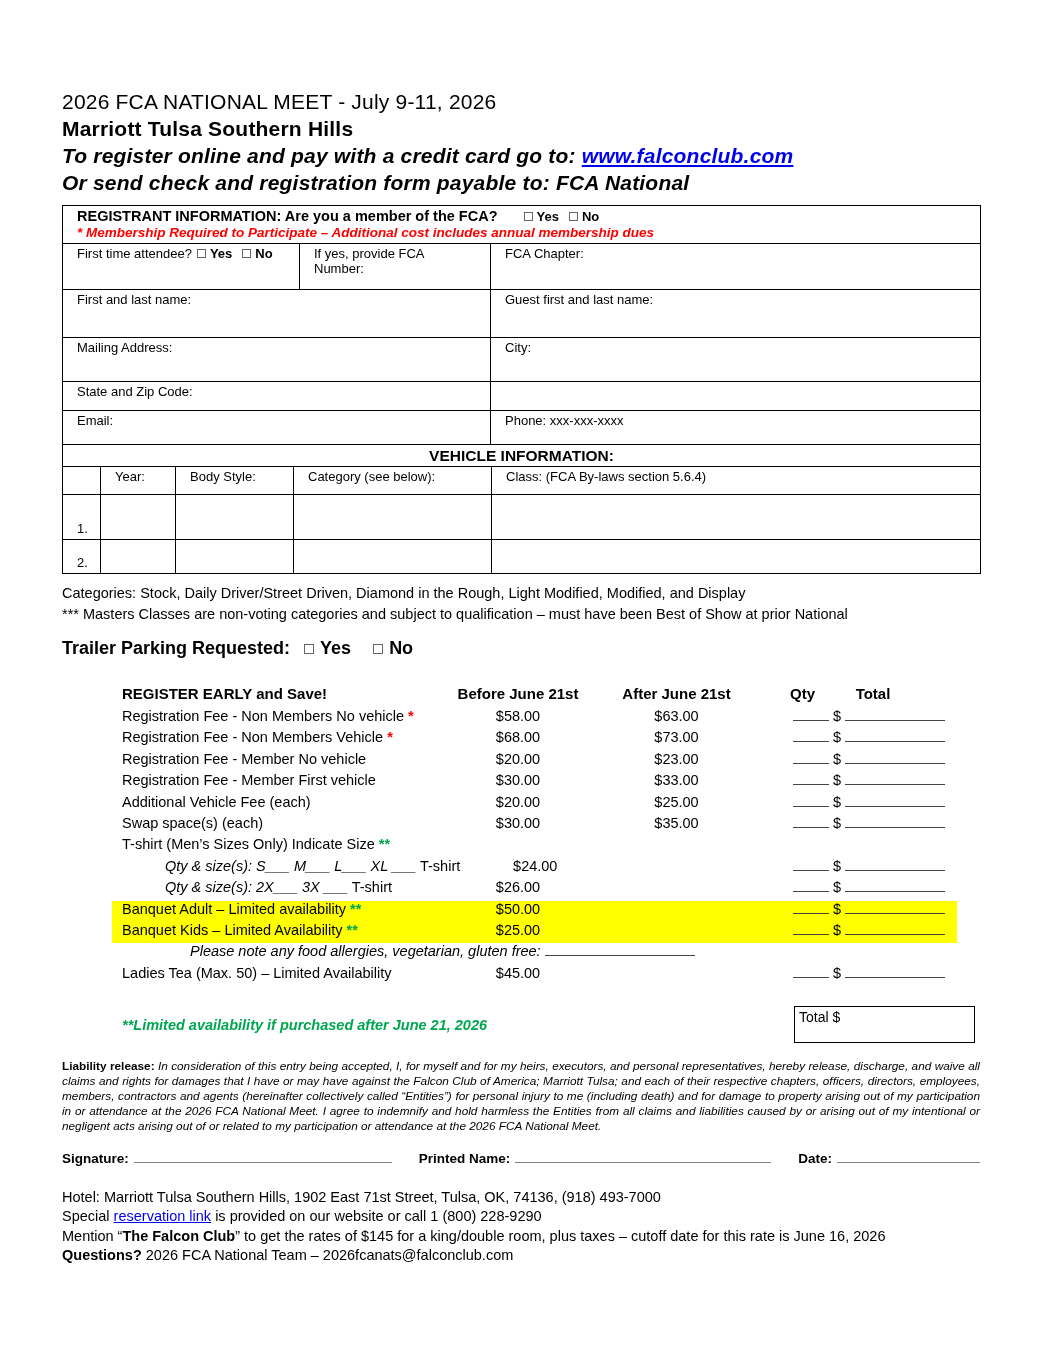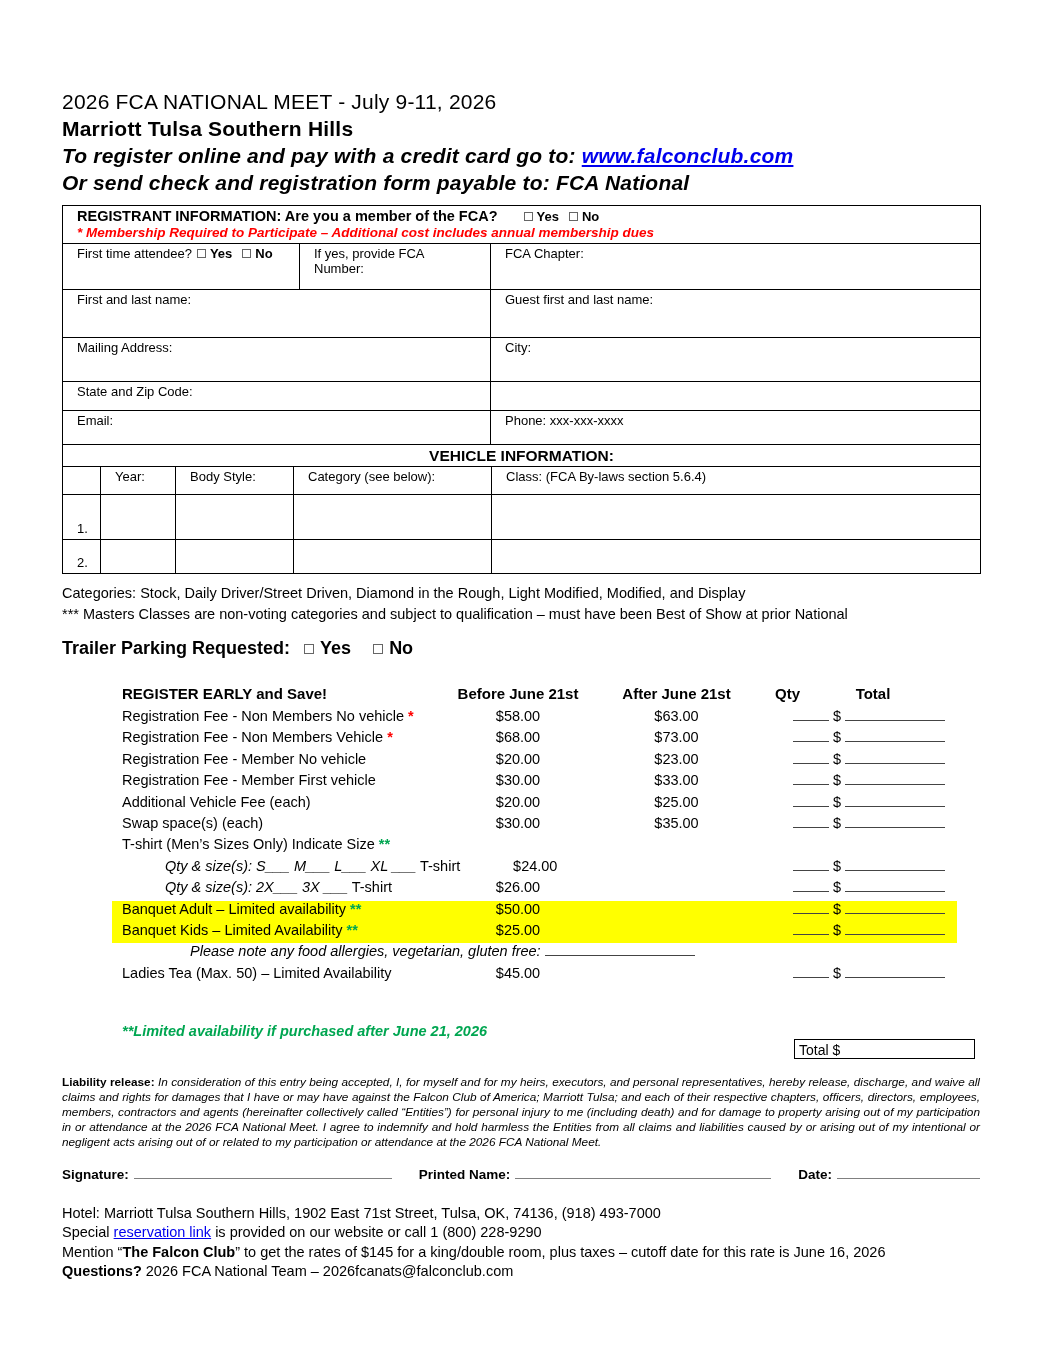--- a/index.html
+++ b/index.html
@@ -46,26 +46,26 @@
   .qline { display:inline-block; width:36px; border-bottom:1.4px solid #444; height:12px; }
   .tline { display:inline-block; width:100px; border-bottom:1.4px solid #444; height:12px; }
   .fee-row.highlight { background:#ffff00; }
   .fee-row.italic .fee-label { font-style:italic; }
   .fee-row.italic .upright { font-style:normal; }
   .fee-row.indent1 .fee-label { padding-left:53px; }
   .fee-row.indent2 .fee-label { padding-left:78px; flex-basis:480px; }
   .star-red { color:#ff0000; margin-left:4px; }
   .star-green { color:#00a651; margin-left:4px; }
   .fill-line { display:inline-block; width:150px; border-bottom:1.4px solid #444; height:12px; margin-left:4px; }
-  .qty-h { flex:0 0 55px; text-align:center; }
+  .qty-h { flex:0 0 55px; text-align:right; }
   .total-h { flex:1 1 auto; text-align:center; padding-right:26px; }
 
-  .note-row { display:flex; align-items:flex-start; margin-top:37px;flex-direction:column; }
+  .note-row { display:flex; align-items:center; margin-top:20px; }
   .green-note { color:#00a651; font-weight:bold; font-style:italic; font-size:14.5px; padding-left:10px; }
-  .total-box { margin-left:auto; margin-right:-18px; border:1px solid #000; width:181px; height:20px;
+  .total-box { margin-left:auto; margin-right:-18px; border:1px solid #000; width:181px; height:37px;
                font-size:14px; padding:2px 4px; }
 
   
   .liability { margin-top:16px; font-size:11.8px; line-height:14.9px; font-style:italic; text-align:justify; }
   .liability b { font-style:normal; }
 
   
   .sig-row { margin-top:17px; display:flex; justify-content:space-between; align-items:baseline;
              font-size:13.5px; font-weight:bold; }
   .sig-line { display:inline-block; border-bottom:1.3px solid #808080; height:11px; vertical-align:baseline; margin-left:5px; }

